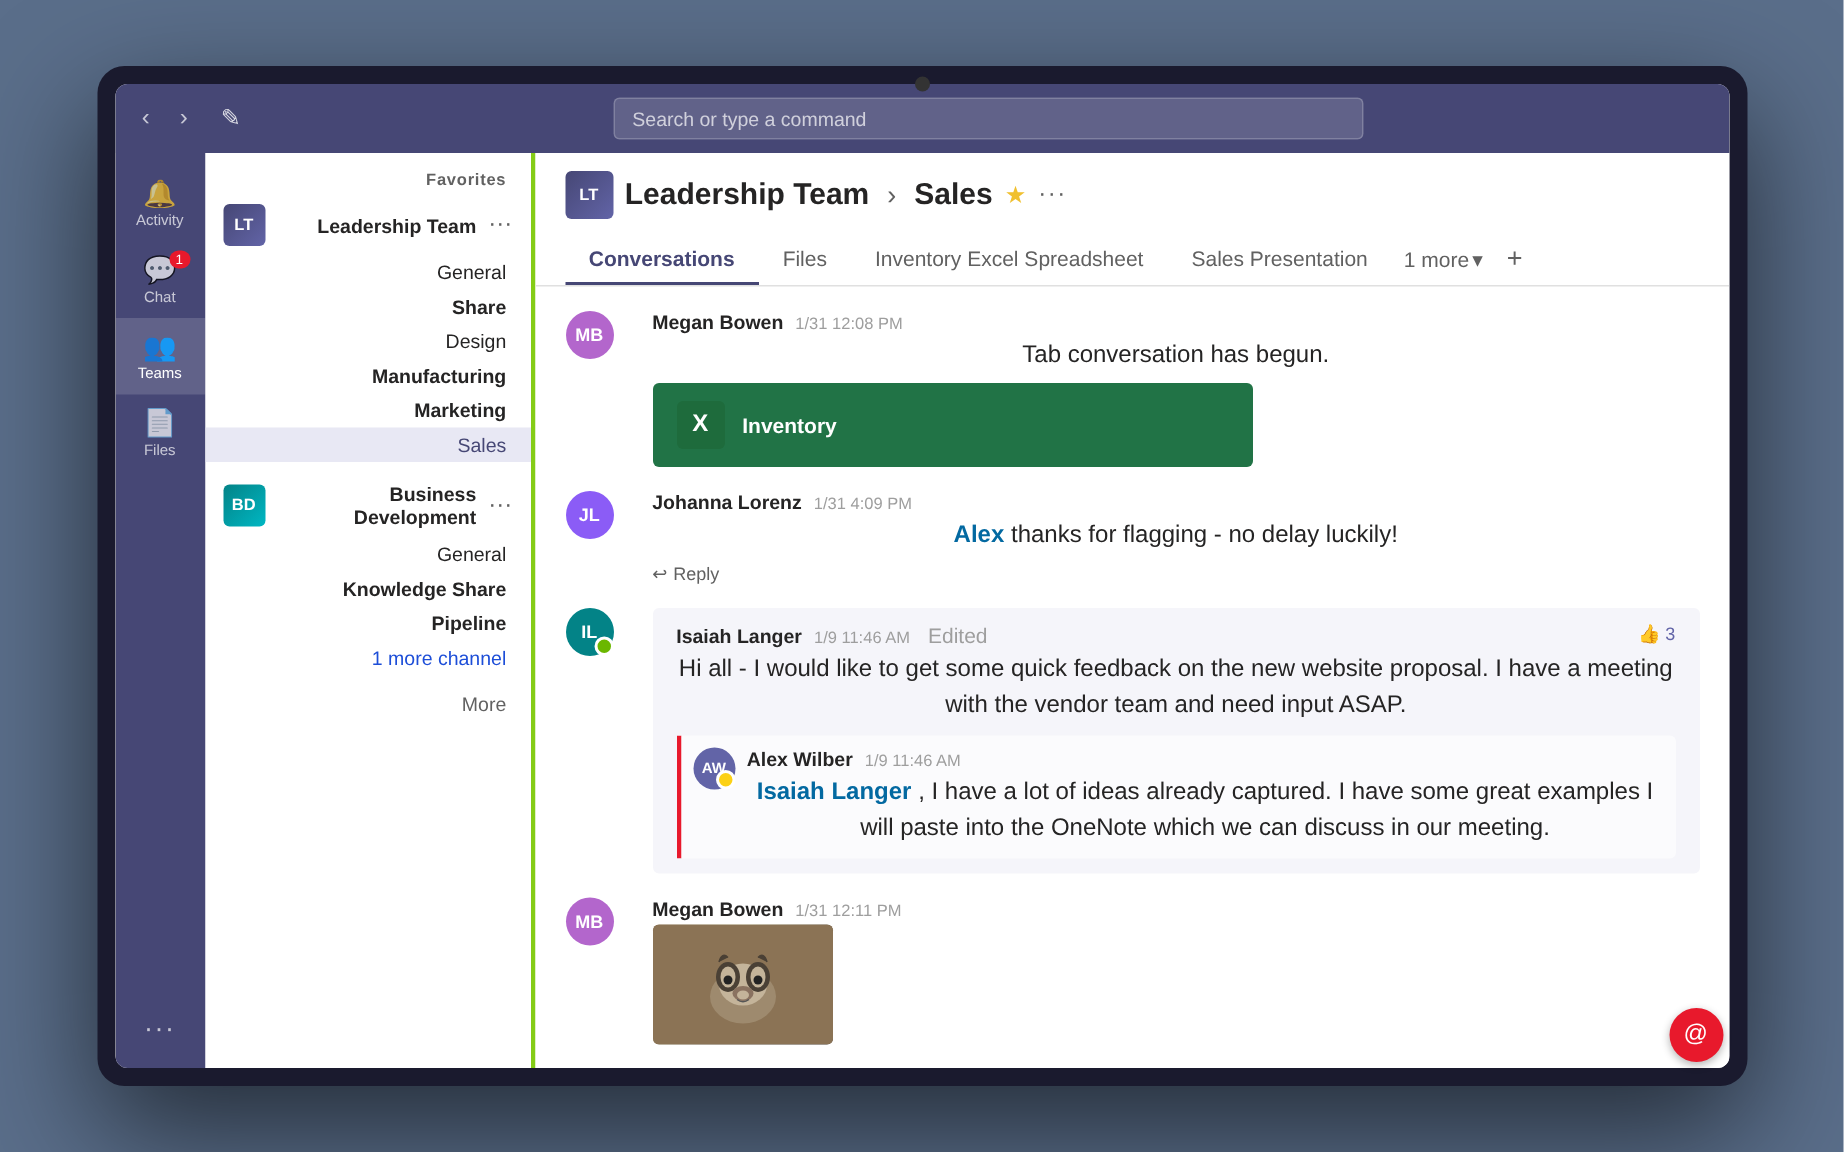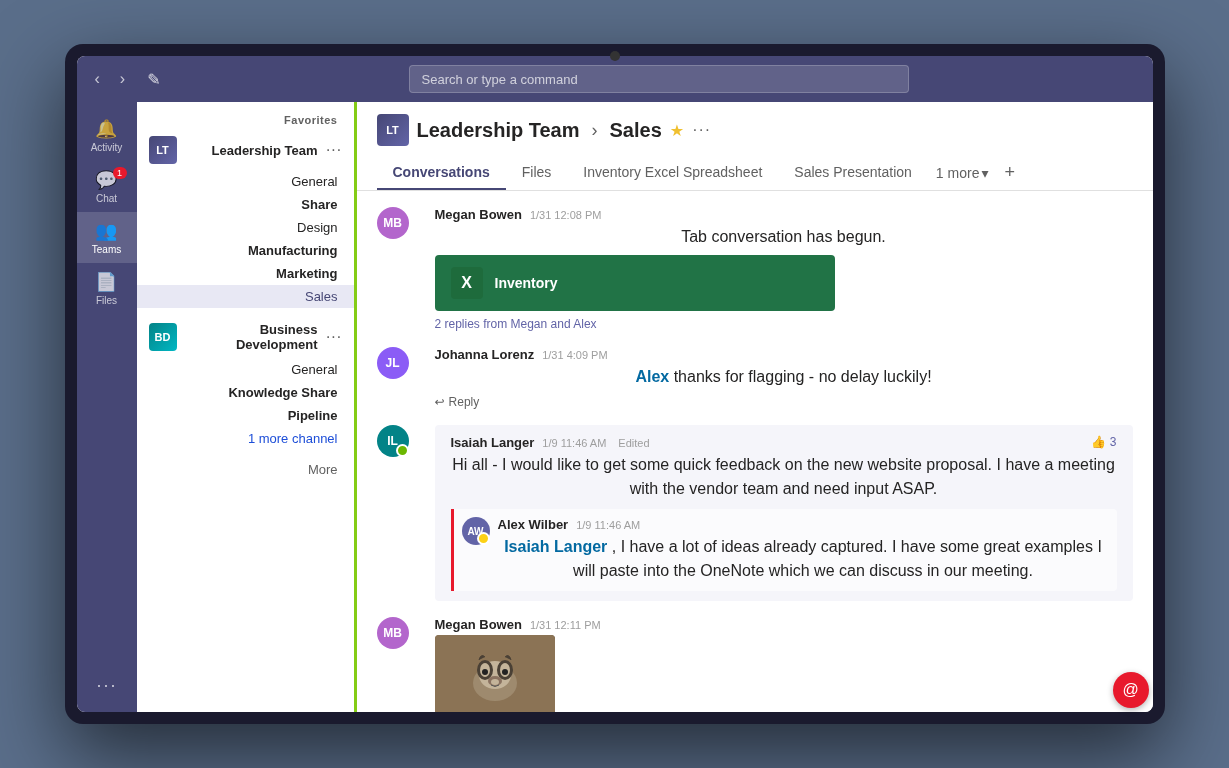--- a/index.html
+++ b/index.html
@@ -389,21 +389,21 @@
     }
 
     .message-text {
       font-size: 16px;
       color: #252424;
       line-height: 1.5;
       text-align: center;
     }
 
     .edited-label {
-      font-size: 11px;
+      font-size: 14px;
       color: #9e9e9e;
       margin-left: 4px;
     }
 
     .mention {
       color: #0369a1;
       font-weight: 600;
     }
 
     .excel-card {
@@ -617,21 +617,20 @@
             <div class="message-content">
               <div class="message-meta">
                 <span class="sender-name">Megan Bowen</span>
                 <span class="message-time">1/31 12:08 PM</span>
               </div>
               <div class="message-text">Tab conversation has begun.</div>
               <div class="excel-card">
                 <div class="excel-icon">X</div>
                 <span class="excel-title">Inventory</span>
               </div>
-              <div class="replies-label">2 replies from Megan and Alex</div>
             </div>
           </div>
 
           <div class="message-group">
             <div class="avatar" style="background:#8b5cf6;">JL</div>
             <div class="message-content">
               <div class="message-meta">
                 <span class="sender-name">Johanna Lorenz</span>
                 <span class="message-time">1/31 4:09 PM</span>
               </div>

